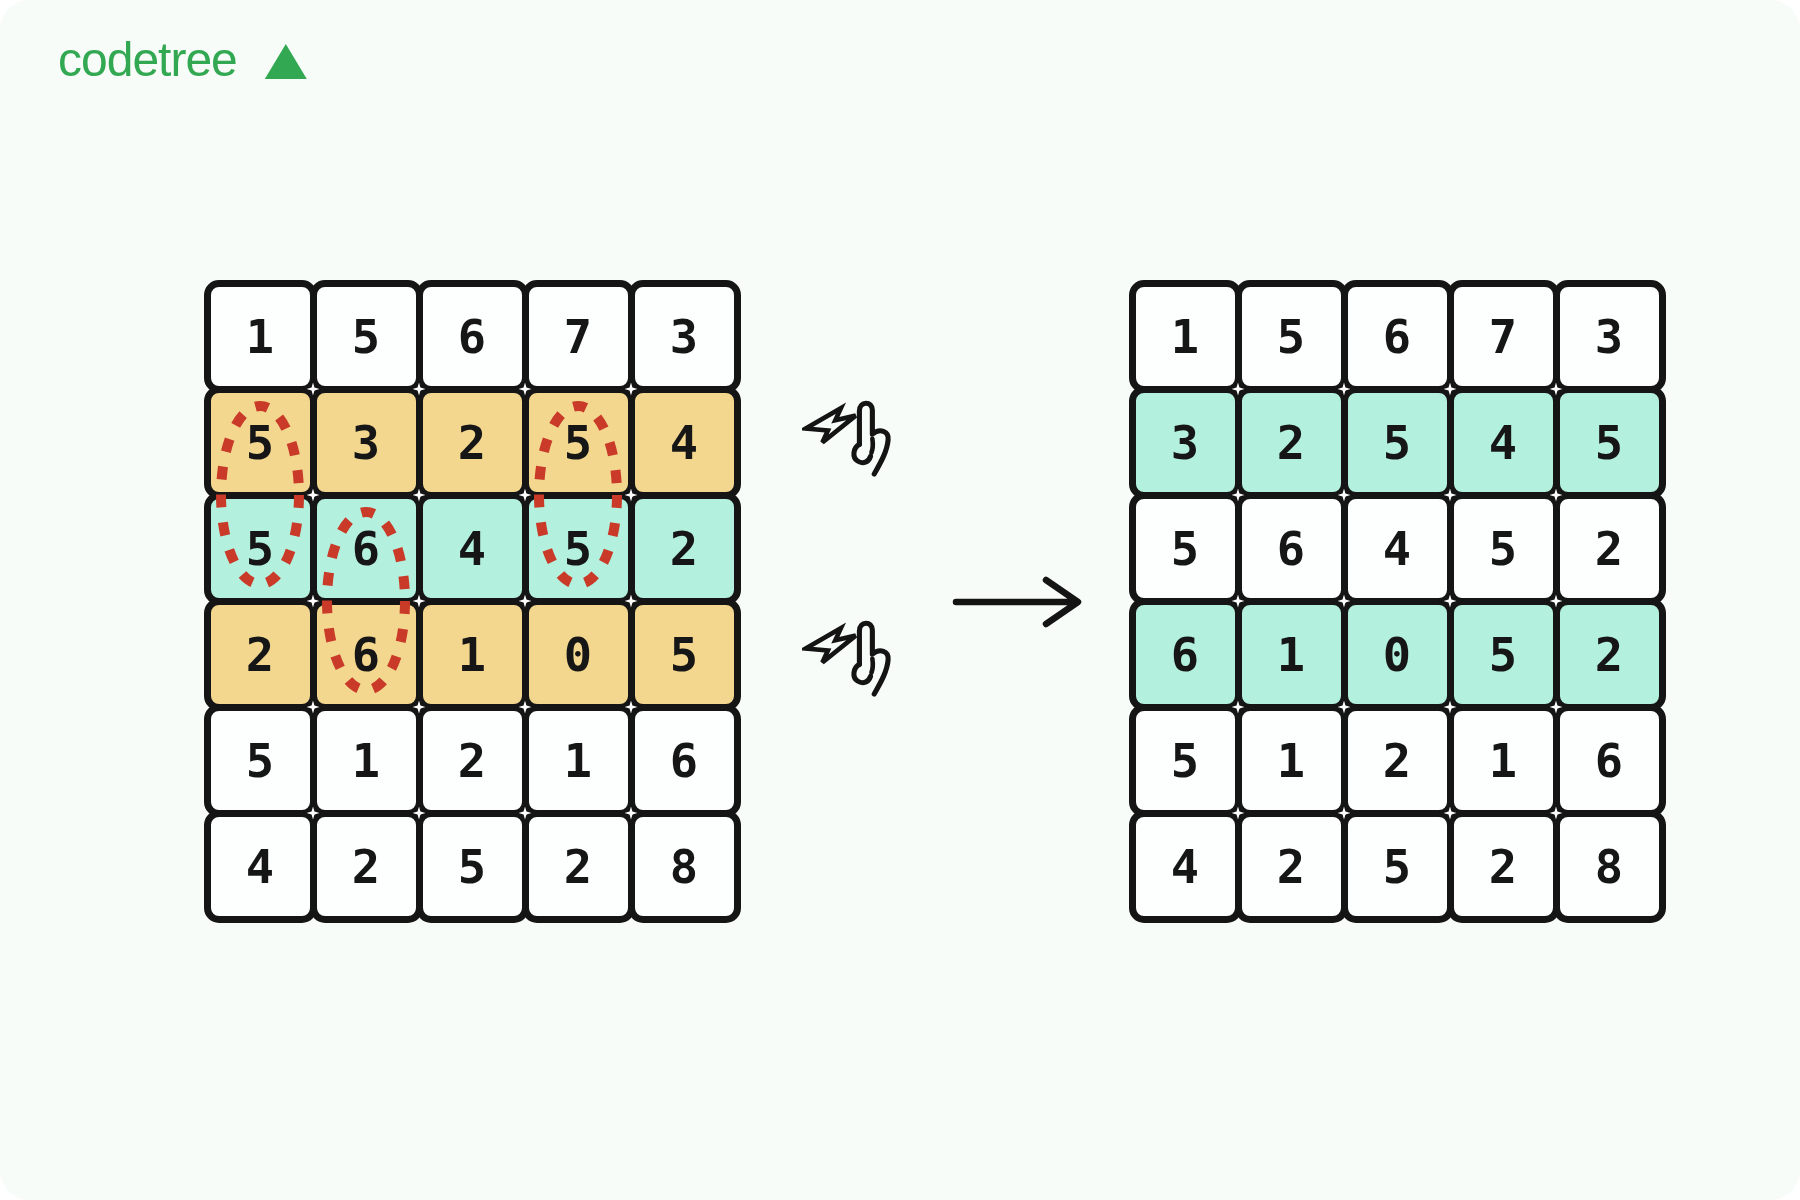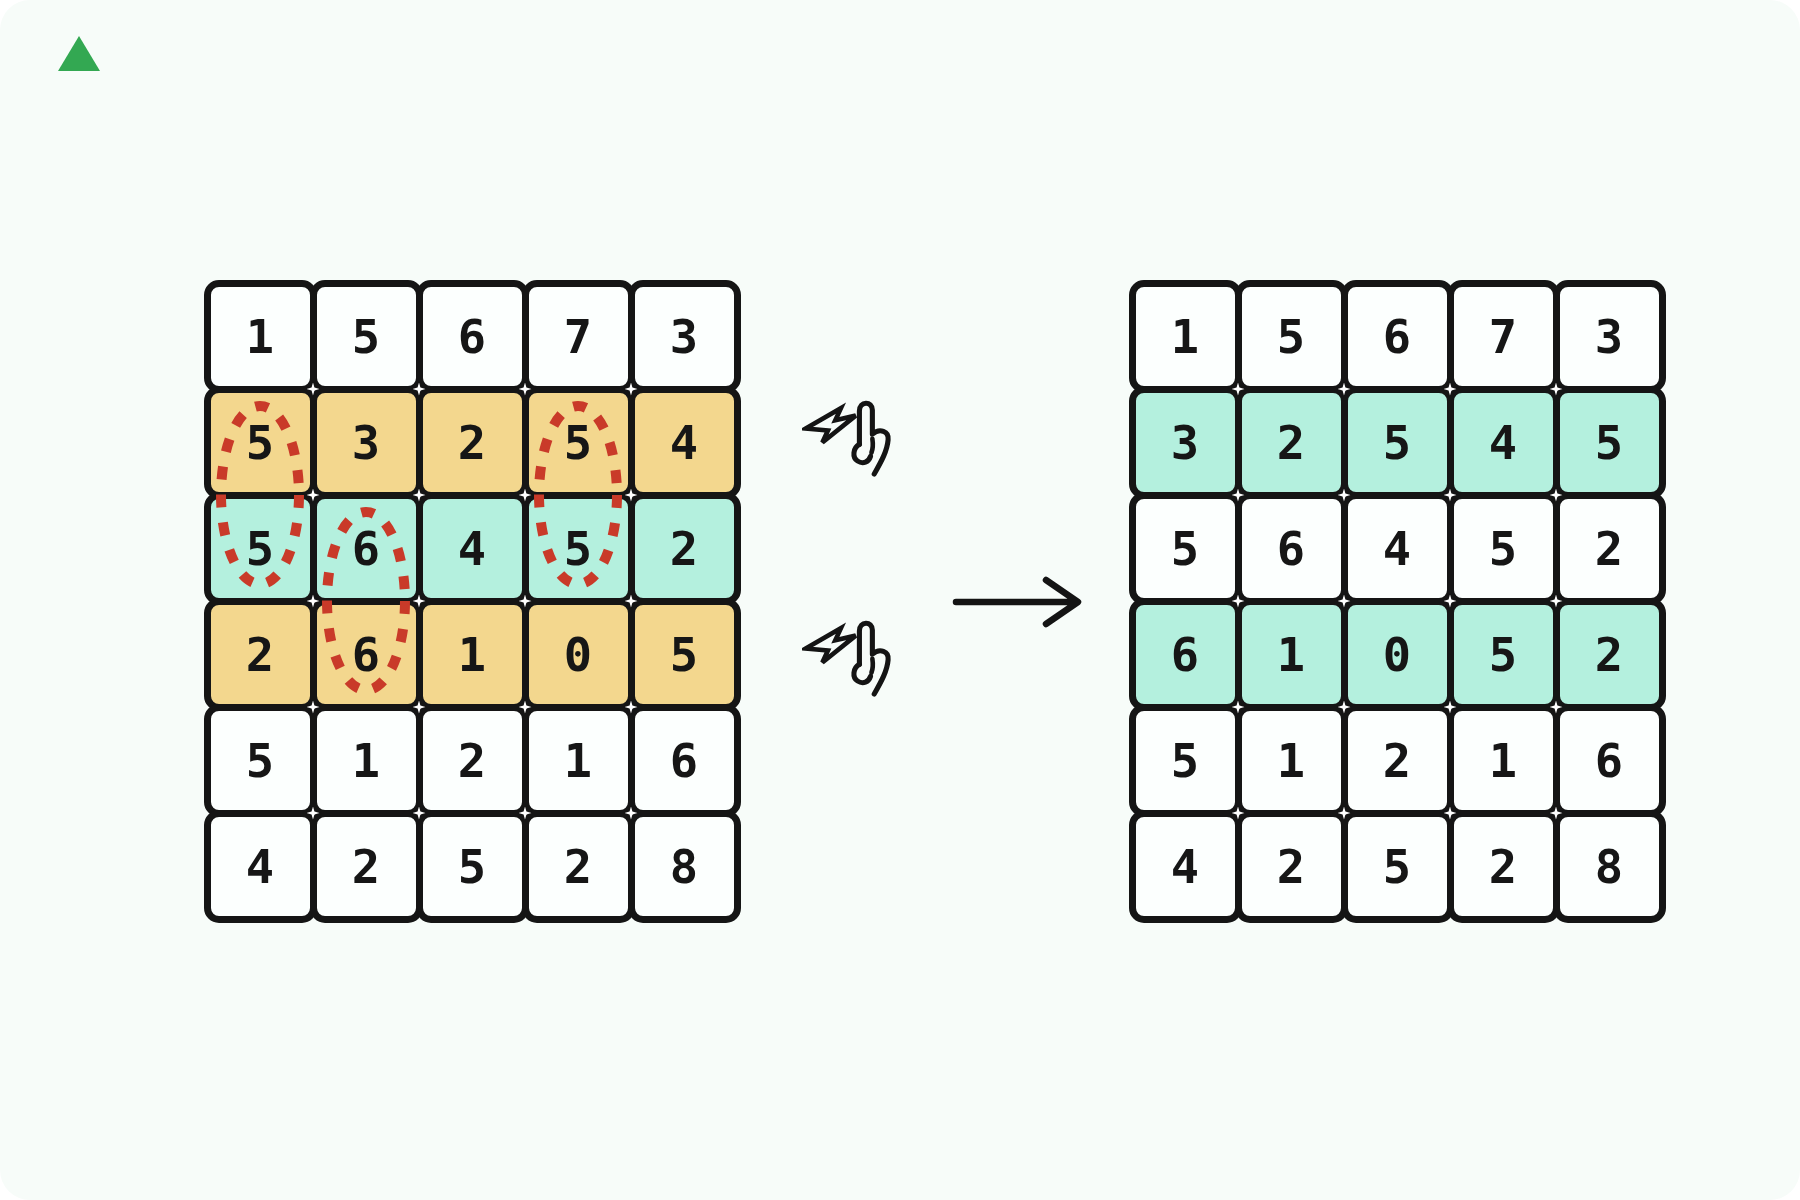--- a/index.html
+++ b/index.html
@@ -58,20 +58,21 @@
   .gesture-2{left:802px;top:610px;}
   .arrow-wrap{position:absolute;left:950px;top:574px;width:140px;height:56px;}
   svg{display:block;}
 </style>
 </head>
 <body>
 
 <div class="canvas">
 
   <div class="logo">
+    <span class="logo-text">codetree</span>
     <span class="logo-tri"></span>
   </div>
 
   <div class="grid grid-before" id="grid-before">
       <div class="cell bg-white">1</div>
       <div class="cell bg-white">5</div>
       <div class="cell bg-white">6</div>
       <div class="cell bg-white">7</div>
       <div class="cell bg-white">3</div>
       <div class="cell bg-yellow">5</div>

